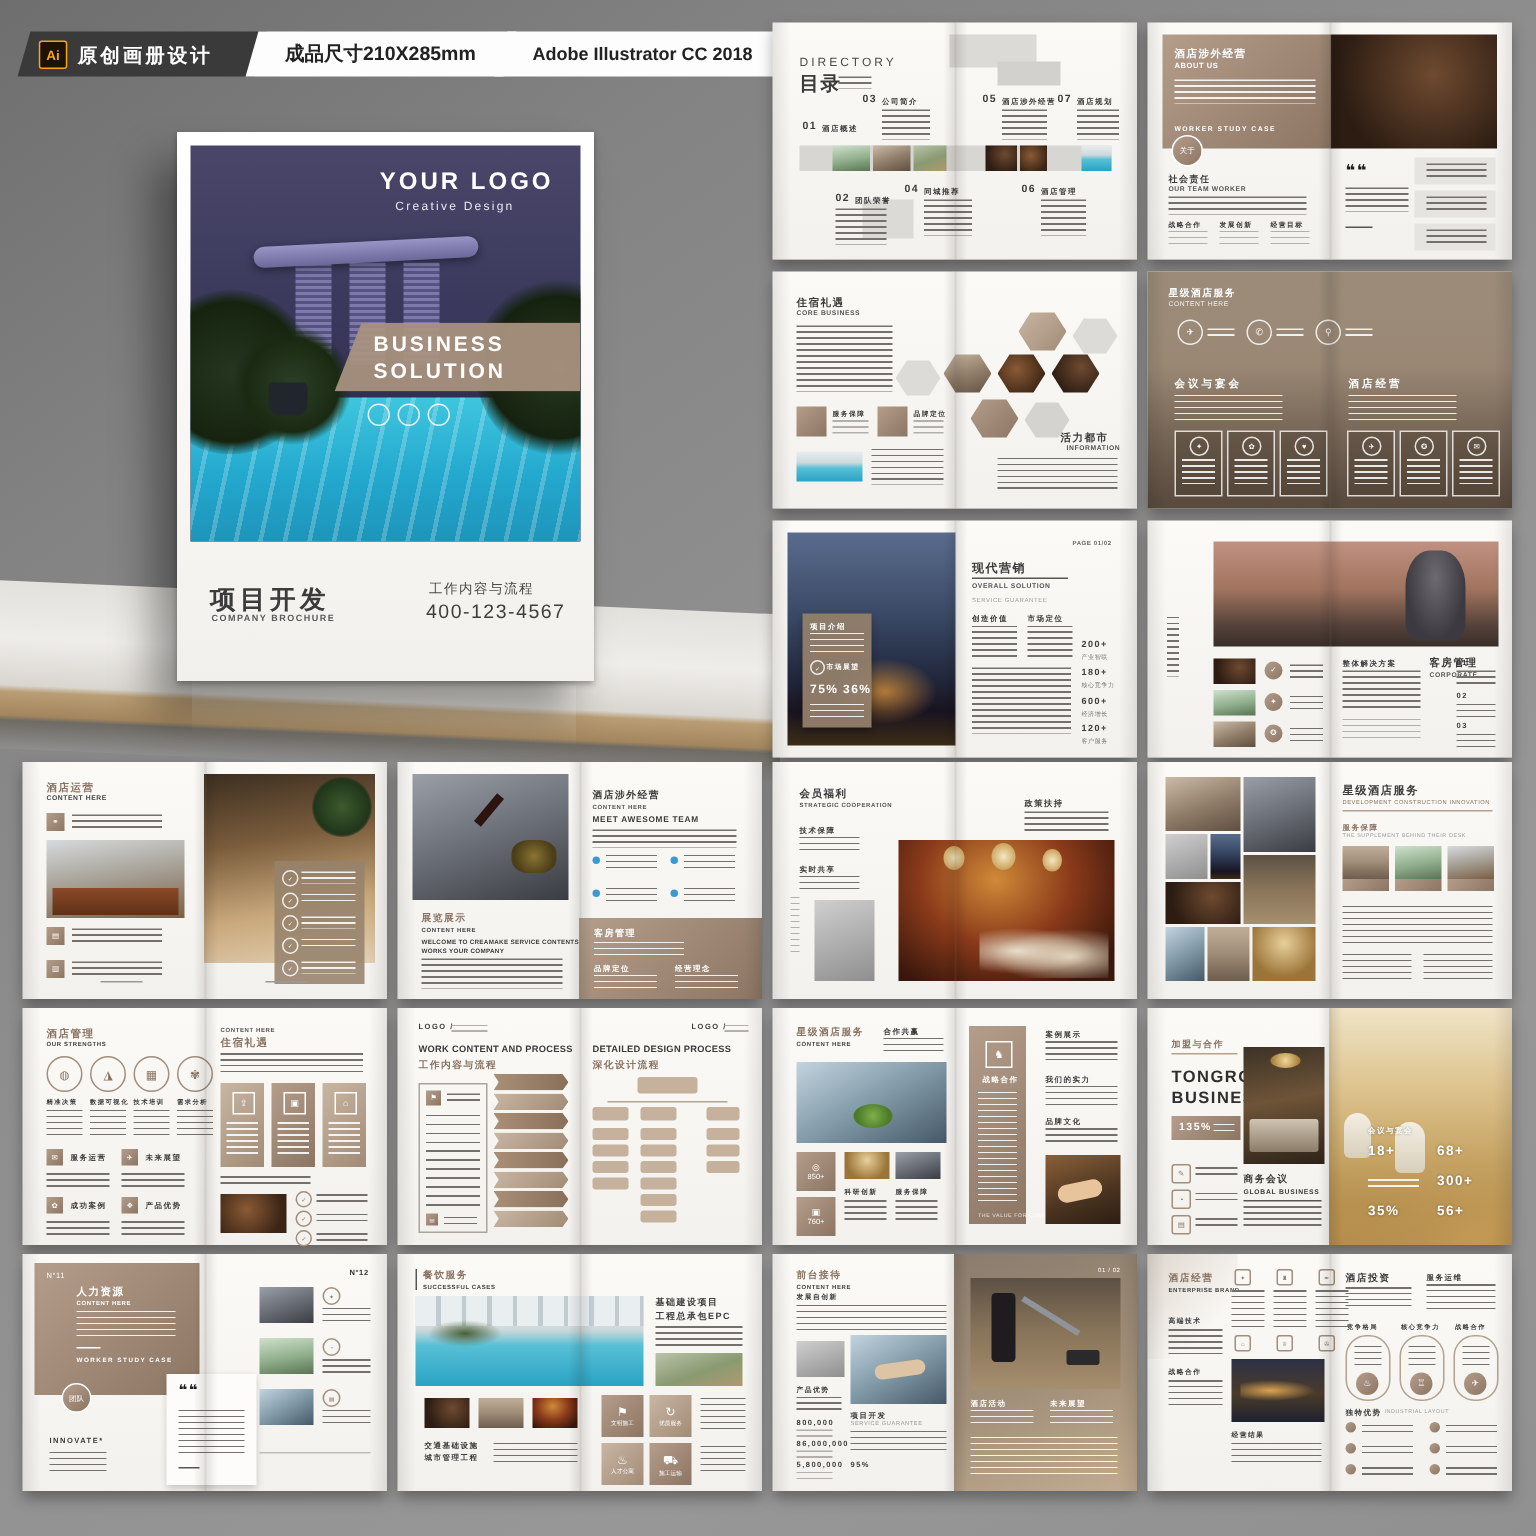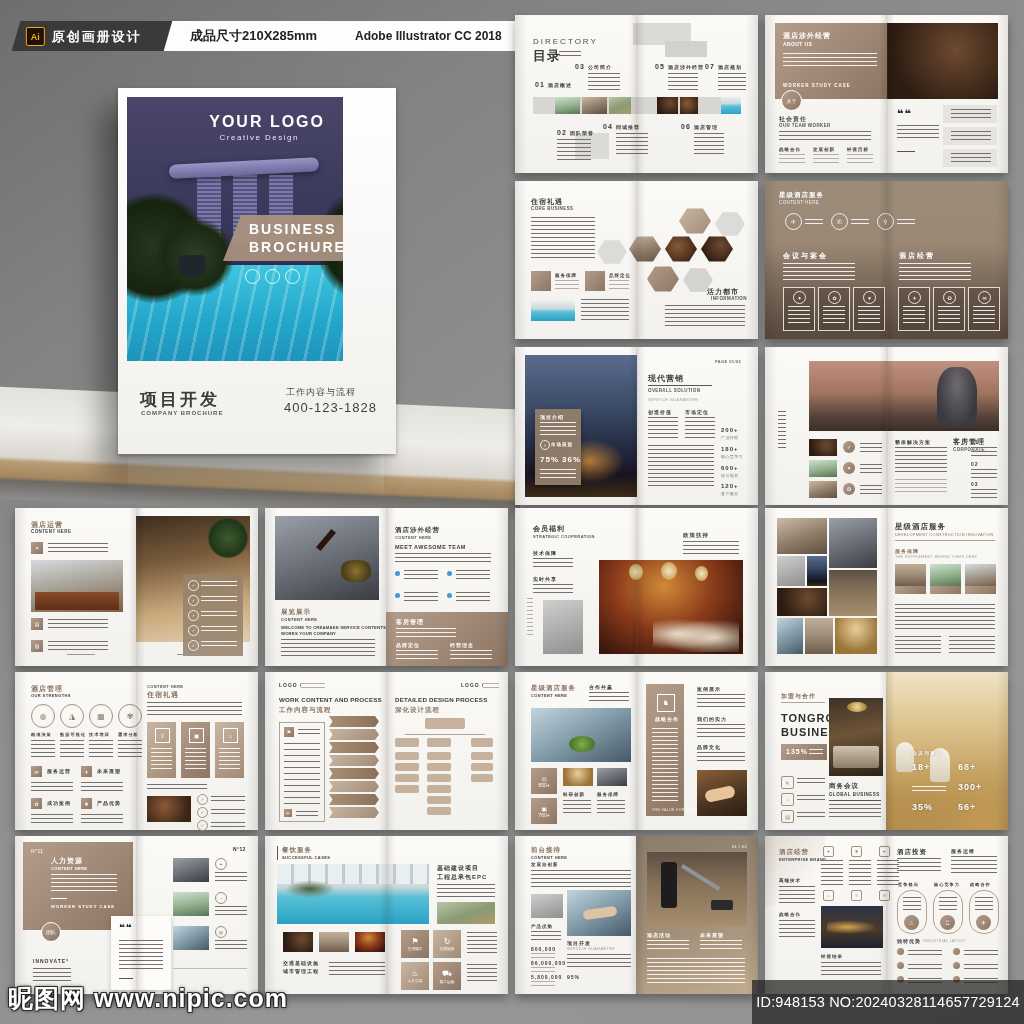--- a/index.html
+++ b/index.html
@@ -82,51 +82,51 @@
         <span style="color:#222;font-size:13px;font-weight:700;">成品尺寸210X285mm</span>
       </span>
   </div>
   <div class="badge" style="left:334px;top:21px;width:172px;background:#fdfdfd;padding:0 8px;justify-content:center;">
     <span>
         <span style="color:#222;font-size:12px;font-weight:700;">Adobe Illustrator CC 2018</span>
       </span>
   </div>
 
   <div class="a" style="left:118px;top:88px;width:278px;height:366px;background:linear-gradient(180deg,#ffffff,#f2f0ec);box-shadow:-16px 20px 26px rgba(0,0,0,.38),0 2px 4px rgba(0,0,0,.3);">
-    <div class="a" style="left:9px;top:9px;width:216px;height:264px;overflow:hidden;background:linear-gradient(180deg,#4a4669 0%,#3b3a5d 38%,#343055 62%,#2f2c50 64%);">
+    <div class="a" style="left:9px;top:9px;width:260px;height:264px;overflow:hidden;background:linear-gradient(180deg,#4a4669 0%,#3b3a5d 38%,#343055 62%,#2f2c50 64%);">
 
       <div class="a" style="left:0;top:168px;width:260px;height:96px;background:linear-gradient(180deg,#3fc6de 0%,#23a8ce 55%,#1e94ba 100%);"></div>
       <div class="a" style="left:0;top:168px;width:260px;height:96px;background:repeating-linear-gradient(102deg,rgba(255,255,255,.22) 0 3px,rgba(255,255,255,0) 3px 16px);"></div>
 
       <div class="a" style="left:70px;top:78px;width:24px;height:68px;background:repeating-linear-gradient(to bottom,#7d79ab 0 2px,#565380 2px 4px);"></div>
       <div class="a" style="left:106px;top:78px;width:24px;height:68px;background:repeating-linear-gradient(to bottom,#7d79ab 0 2px,#565380 2px 4px);"></div>
       <div class="a" style="left:142px;top:78px;width:24px;height:68px;background:repeating-linear-gradient(to bottom,#7d79ab 0 2px,#565380 2px 4px);"></div>
       <div class="a" style="left:42px;top:64px;width:150px;height:14px;border-radius:8px;background:linear-gradient(180deg,#9894c6,#6c6899);transform:rotate(-3deg);box-shadow:0 2px 6px rgba(0,0,0,.4);"></div>
 
       <div class="a ci" style="left:-28px;top:96px;width:110px;height:110px;background:radial-gradient(circle,#243520 0%,#16240f 60%,rgba(20,30,14,0) 72%);"></div>
       <div class="a ci" style="left:28px;top:120px;width:80px;height:80px;background:radial-gradient(circle,#2c4026 0%,#1a2a12 55%,rgba(20,30,14,0) 70%);"></div>
       <div class="a ci" style="left:190px;top:88px;width:110px;height:120px;background:radial-gradient(circle,#27391f 0%,#152210 58%,rgba(20,30,14,0) 72%);"></div>
       <div class="a" style="left:52px;top:158px;width:26px;height:22px;border-radius:3px 3px 8px 8px;background:#20262c;"></div>
 
       <div class="a" style="right:18px;top:16px;color:#fff;font-size:16px;font-weight:700;letter-spacing:2px;">YOUR LOGO</div>
       <div class="a" style="right:44px;top:36px;color:#e8e6f2;font-size:8px;letter-spacing:1.5px;">Creative Design</div>
 
       <div class="a" style="left:96px;top:118px;width:164px;height:46px;background:rgba(168,145,126,.95);clip-path:polygon(11% 0,100% 0,100% 100%,0 100%);box-shadow:0 3px 6px rgba(0,0,0,.25);">
         <div class="a" style="left:26px;top:6px;color:#fff;font-weight:700;font-size:14px;letter-spacing:2px;">BUSINESS</div>
-        <div class="a" style="left:26px;top:24px;color:#fff;font-weight:700;font-size:14px;letter-spacing:2px;">BROCHURE</div>
+        <div class="a" style="left:26px;top:24px;color:#fff;font-weight:700;font-size:14px;letter-spacing:2px;">SOLUTION</div>
       </div>
       <div class="ow" style="left:118px;top:172px;width:13px;height:13px;"></div>
       <div class="ow" style="left:138px;top:172px;width:13px;height:13px;"></div>
       <div class="ow" style="left:158px;top:172px;width:13px;height:13px;"></div>
     </div>
 
     <div class="cn1" style="left:22px;top:300px;font-size:17px;letter-spacing:3px;">项目开发</div>
     <div class="en1" style="left:23px;top:322px;font-size:6px;font-weight:700;color:#5a5a5a;letter-spacing:1px;">COMPANY BROCHURE</div>
     <div class="cn1" style="left:168px;top:298px;font-size:9px;font-weight:400;color:#4a4a4a;letter-spacing:1px;">工作内容与流程</div>
-    <div class="cn1" style="left:166px;top:312px;font-size:13px;font-weight:400;color:#3f3f3f;letter-spacing:1px;">400-123-1828</div>
+    <div class="cn1" style="left:166px;top:312px;font-size:13px;font-weight:400;color:#3f3f3f;letter-spacing:1px;">400-123-4567</div>
   </div>
 
   <div class="sp" style="left:515px;top:15px;">
     <div class="gb" style="left:118px;top:8px;width:58px;height:22px;background:#dcdad6;"></div>
     <div class="gb" style="left:150px;top:26px;width:42px;height:16px;background:#d3d1cd;"></div>
     <div class="gb" style="left:60px;top:118px;width:34px;height:26px;background:#dcdad6;"></div>
     <div class="en1" style="left:18px;top:22px;font-size:8px;color:#4a4a4a;letter-spacing:2px;">DIRECTORY</div>
     <div class="cn1" style="left:18px;top:32px;font-size:13px;">目录</div>
     <div class="t" style="left:44px;top:36px;width:22px;height:8px;"></div>
 
@@ -737,19 +737,14 @@
     <div class="tp ci" style="left:132px;top:126px;width:7px;height:7px;"></div>
       <div class="t" style="left:143px;top:128px;width:34px;height:6px;"></div>
     <div class="tp ci" style="left:188px;top:126px;width:7px;height:7px;"></div>
       <div class="t" style="left:199px;top:128px;width:34px;height:6px;"></div>
     <div class="tp ci" style="left:132px;top:140px;width:7px;height:7px;"></div>
       <div class="t" style="left:143px;top:142px;width:34px;height:6px;"></div>
     <div class="tp ci" style="left:188px;top:140px;width:7px;height:7px;"></div>
       <div class="t" style="left:199px;top:142px;width:34px;height:6px;"></div>
   </div>
 
-  <div class="a" style="left:8px;top:982px;font-size:25px;font-weight:700;color:#fff;letter-spacing:1px;
-              text-shadow:0 0 4px rgba(0,0,0,.85),1px 1px 0 #3a3a3a,-1px -1px 0 #3a3a3a,1px -1px 0 #3a3a3a,-1px 1px 0 #3a3a3a;">昵图网 www.nipic.com</div>
-  <div class="a" style="left:752px;top:980px;width:272px;height:44px;background:rgba(32,32,32,.72);display:flex;align-items:center;justify-content:center;">
-    <span style="color:#fff;font-size:14.5px;letter-spacing:.2px;white-space:nowrap;">ID:948153 NO:20240328114657729124</span>
-  </div>
 
 </div>
 
 </body></html>

